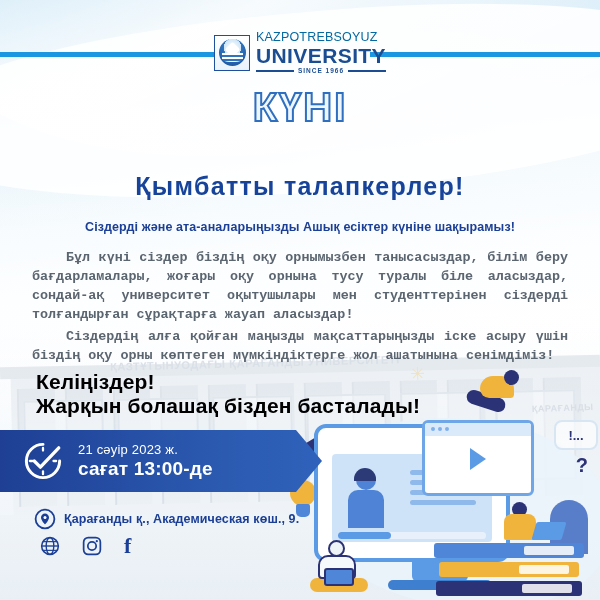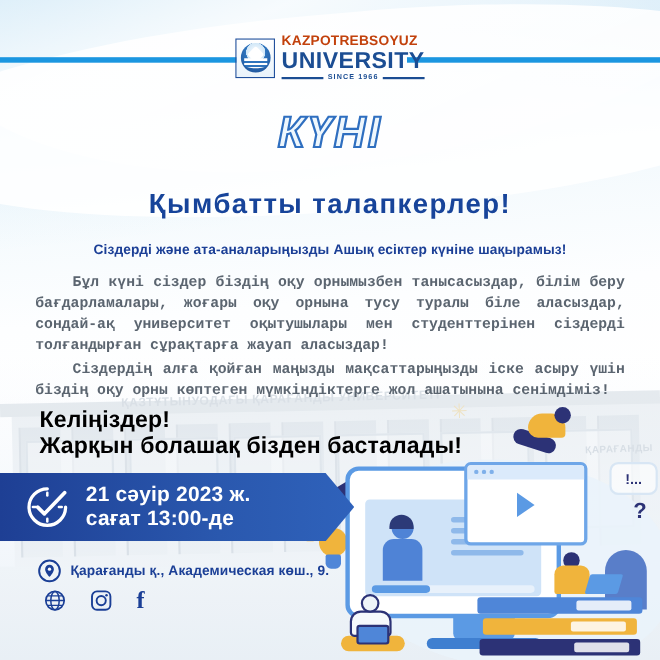--- a/index.html
+++ b/index.html
@@ -113,21 +113,21 @@
     content:""; position:absolute; left:3px; right:3px; bottom:4px; height:9px;
     background: repeating-linear-gradient(180deg,#ffffff 0 2px, #2f74bd 2px 4px);
     border-radius: 0 0 40% 40%;
   }
   .logo-mark .inner::before {
     content:""; position:absolute; left:8px; top:5px; width:11px; height:11px;
     background:#ffffff; transform: rotate(45deg); border-radius:2px;
   }
   .logo-txt { line-height: 1; }
   .logo-top {
-    font-size: 12.5px; font-weight: 700; color: #c2410c; letter-spacing: .2px;
+    font-size: 12.5px; font-weight: 400; color: #0369a1; letter-spacing: .2px;
   }
   .logo-mid {
     font-size: 21px; font-weight: 700; color: #1b4d93; letter-spacing: .4px; margin-top: 1px;
   }
   .logo-since {
     display: flex; align-items: center; gap: 4px; margin-top: 2px;
   }
   .logo-since .ln { flex: 1; height: 1.5px; background: #1b4d93; }
   .logo-since .tx { font-size: 6.5px; font-weight: 700; color: #1b4d93; letter-spacing: 1px; }
 
@@ -135,21 +135,21 @@
   .hero {
     position: absolute; top: 86px; left: 0; right: 0;
     text-align: center; line-height: .98;
   }
   .hero-l1, .hero-l2 {
     font-size: 40px; font-weight: 700; letter-spacing: 2px;
     color: #eef7fd;
     -webkit-text-stroke: 2px #2f6fc0;
     text-shadow: 0 0 0 #2f6fc0;
   }
-  .hero-l2 { display:block; margin-top: 16px; font-style: italic; }
+  .hero-l2 { display:block; margin-top: 2px; }
 
   
   .h-main {
     position: absolute; top: 172px; left: 0; right: 0; text-align: center;
     font-size: 25px; font-weight: 700; color: #17449a; letter-spacing: 1.3px;
   }
   .h-sub {
     position: absolute; top: 220px; left: 28px; right: 28px; text-align: center;
     font-size: 12.5px; font-weight: 700; color: #1b3f96; letter-spacing: .1px;
   }
@@ -168,21 +168,21 @@
 
   
   .banner {
     position: absolute; left: 0; top: 430px; width: 322px; height: 62px;
     background: linear-gradient(90deg, #1e3f94 0%, #2a58ae 62%, #2f62bb 100%);
     clip-path: polygon(0 0, 296px 0, 322px 50%, 296px 100%, 0 100%);
     display: flex; align-items: center; gap: 14px; padding-left: 22px;
   }
   .clock-ic { width: 42px; height: 42px; flex: none; }
   .banner-txt { color: #ffffff; line-height: 1.14; }
-  .banner-l1 { font-size: 19px; font-weight: 700; letter-spacing: .2px; }
+  .banner-l1 { font-size: 13px; font-weight: 400; letter-spacing: .2px; }
   .banner-l2 { font-size: 19px; font-weight: 700; letter-spacing: .2px; }
 
   
   .addr {
     position: absolute; left: 34px; top: 508px;
     display: flex; align-items: center; gap: 8px;
   }
   .addr-txt { font-size: 12.5px; font-weight: 700; color: #1b3f96; letter-spacing: .1px; }
   .socials {
     position: absolute; left: 40px; top: 536px;

